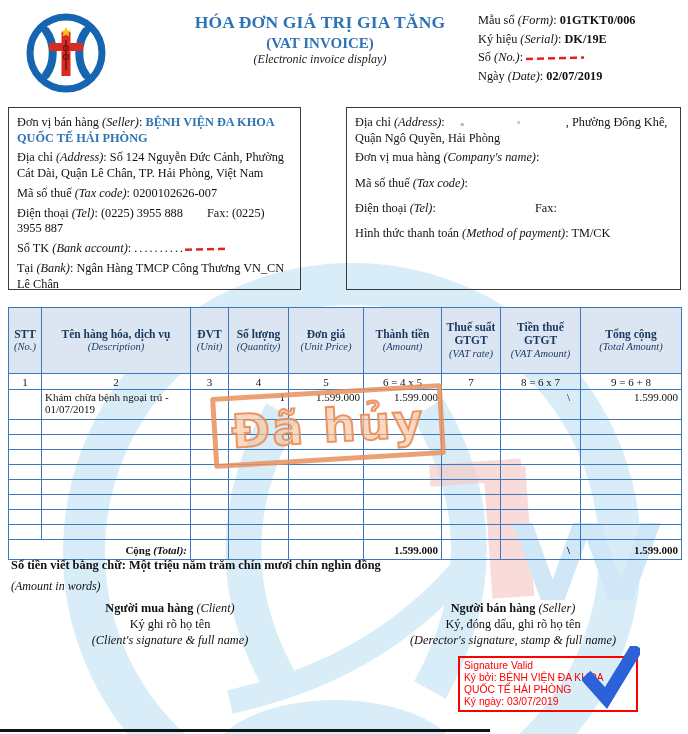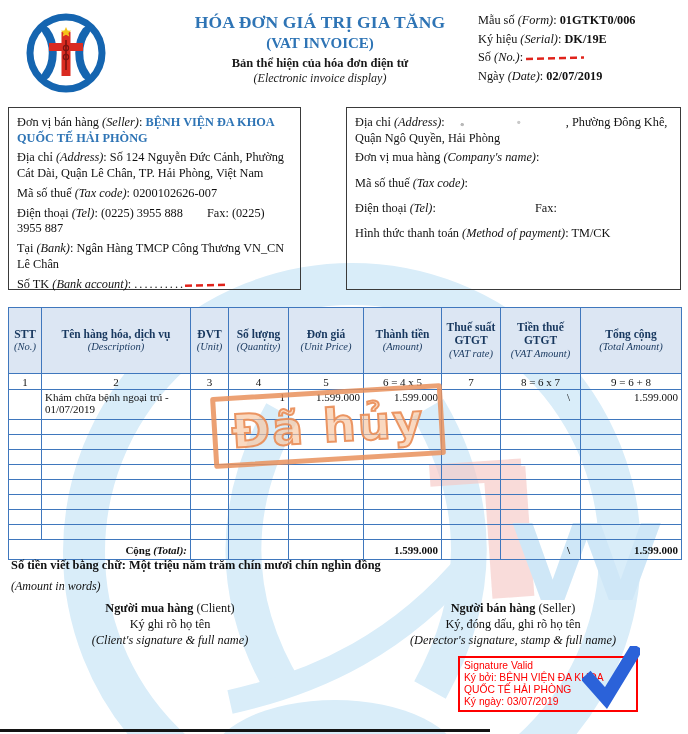--- a/index.html
+++ b/index.html
@@ -79,21 +79,21 @@
 
   
   .words{position:absolute;left:11px;top:558px;font-size:12.4px;z-index:1;}
   .words .w-label{font-weight:bold;}
   .words .w-val{font-weight:bold;}
   .words-sub{position:absolute;left:11px;top:579px;font-style:italic;font-size:12px;z-index:1;}
   .sig{position:absolute;top:601px;text-align:center;font-size:12.3px;line-height:1.3;z-index:1;}
   .sig-client{left:40px;width:260px;}
   .sig-seller{left:378px;width:270px;}
   .sig .t1{font-weight:bold;}
-  .sig .t1 .en{font-weight:normal;}
+  .sig .t1 .en{font-weight:normal;font-style:italic;}
   .sig .t3{font-style:italic;}
 
   
   .dsig{position:absolute;left:458px;top:656px;width:180px;height:56px;z-index:2;
     border:2px solid var(--signature-red);color:var(--signature-red);
     font-family:"Liberation Sans","DejaVu Sans",sans-serif;
     font-size:10.3px;line-height:1.18;padding:2px 4px;}
   .dsig .check{position:absolute;right:-4px;top:-12px;width:58px;height:64px;}
 
   .bottom-line{position:absolute;left:0;top:729px;width:490px;height:2.5px;background:#141414;z-index:1;}
@@ -125,21 +125,20 @@
     <rect x="27" y="33" width="34" height="8" fill="#d92b21"></rect>
     <line x1="44" y1="30" x2="44" y2="60" stroke="#7a1410" stroke-width="1.6"></line>
     <circle cx="44" cy="38" r="2.6" fill="none" stroke="#7a1410" stroke-width="1.2"></circle>
     <circle cx="44" cy="47" r="2.6" fill="none" stroke="#7a1410" stroke-width="1.2"></circle>
     <path d="M44,17 l1.6,3.4 3.6,.3 -2.7,2.4 .8,3.5 -3.3,-1.9 -3.3,1.9 .8,-3.5 -2.7,-2.4 3.6,-.3 z" fill="#f5c31a"></path>
   </svg>
 
   <div class="title-block">
     <div class="title-main">HÓA ĐƠN GIÁ TRỊ GIA TĂNG</div>
     <div class="title-sub">(VAT INVOICE)</div>
-    <div class="title-l3">Bản thể hiện của hóa đơn điện tử</div>
     <div class="title-l4">(Electronic invoice display)</div>
   </div>
 
   <div class="meta-block">
     <div class="meta-row">
       <span class="lab"><span>Mẫu số</span> <span class="en">(Form)</span></span><span class="val">01GTKT0/006</span>
     </div>
     <div class="meta-row">
       <span class="lab"><span>Ký hiệu</span> <span class="en">(Serial)</span></span><span class="val">DK/19E</span>
     </div>
@@ -158,24 +157,24 @@
     <div class="field">
       <span class="lab"><span>Địa chỉ</span> <span class="en">(Address)</span></span><span>Số 124 Nguyễn Đức Cảnh, Phường Cát Dài, Quận Lê Chân, TP. Hải Phòng, Việt Nam</span>
     </div>
     <div class="field">
       <span class="lab"><span>Mã số thuế</span> <span class="en">(Tax code)</span></span><span>0200102626-007</span>
     </div>
     <div class="field">
       <span class="lab"><span>Điện thoại</span> <span class="en">(Tel)</span></span><span>(0225) 3955 888</span><span class="fax-gap-s"></span><span class="lab">Fax</span><span>(0225) 3955 887</span>
     </div>
     <div class="field">
+      <span class="lab"><span>Số TK</span> <span class="en">(Bank account)</span></span><span class="dots">..........</span><span class="redact-red" style="width:44px"></span>
+    </div>
+    <div class="field">
       <span class="lab"><span>Tại</span> <span class="en">(Bank)</span></span> <span>Ngân Hàng TMCP Công Thương VN_CN Lê Chân</span>
-    </div>
-    <div class="field">
-      <span class="lab"><span>Số TK</span> <span class="en">(Bank account)</span></span><span class="dots">..........</span><span class="redact-red" style="width:44px"></span>
     </div>
   </div>
 
   <div class="party-box box-buyer">
     <div class="field" style="margin-bottom:4px">
       <span class="lab"><span>Địa chỉ</span> <span class="en">(Address)</span></span><span class="smudge" style="width:118px"></span><span>, Phường Đông Khê, Quận Ngô Quyền, Hải Phòng</span>
     </div>
     <div class="field">
       <span class="lab"><span>Đơn vị mua hàng</span> <span class="en">(Company's name)</span></span><span></span>
     </div>

